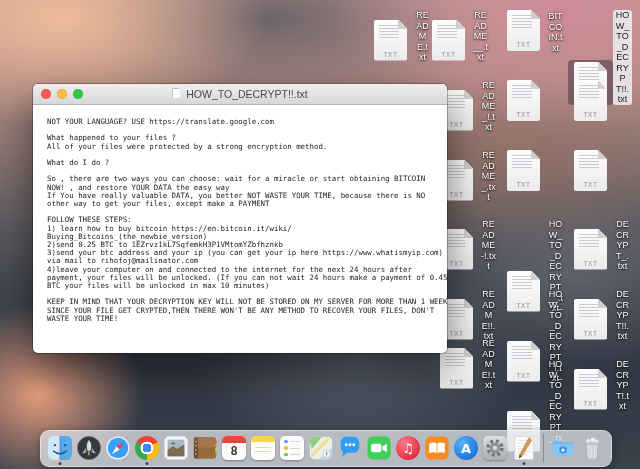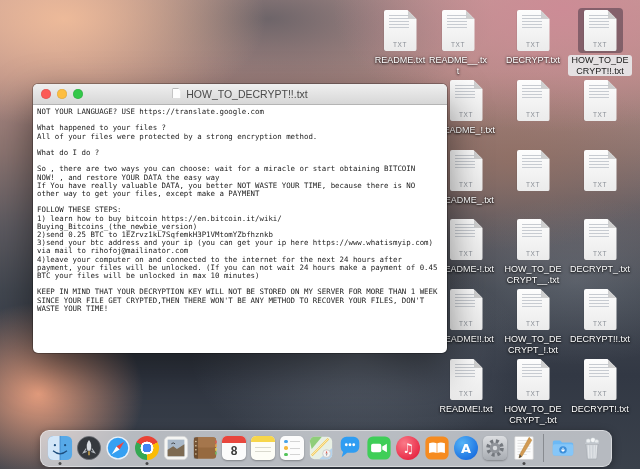--- a/index.html
+++ b/index.html
@@ -13,21 +13,21 @@
       radial-gradient(280px 150px at 10% 4%, rgba(240,188,154,.95), rgba(240,188,154,0) 72%),
       radial-gradient(320px 170px at 88% 2%, rgba(205,139,150,.95), rgba(205,139,150,0) 72%),
       radial-gradient(300px 120px at 42% 4%, rgba(96,92,98,.85), rgba(96,92,98,0) 75%),
       radial-gradient(220px 130px at 80% 34%, rgba(150,110,95,.55), rgba(150,110,95,0) 70%),
       radial-gradient(240px 150px at 56% 76%, rgba(182,192,204,.28), rgba(182,192,204,0) 70%),
       radial-gradient(200px 120px at 90% 60%, rgba(170,180,192,.22), rgba(170,180,192,0) 70%),
       linear-gradient(180deg,#c09a94 0%,#b28b85 16%,#8d7571 32%,#5e5b61 48%,#424750 62%,#323844 80%,#3a414b 100%);
   }
 
   
-  .dicon{position:absolute;width:64px;display:flex;flex-direction:column;align-items:center;z-index:5;}
+  .dicon{position:absolute;width:64px;display:flex;flex-direction:row;align-items:flex-end;z-index:5;}
   .dicon-art{padding:2px 6px;border-radius:4px;}
   .page{position:relative;width:33px;height:41px;border-radius:2px;
         background:linear-gradient(180deg,#fdfdfd,#ebebeb);
         box-shadow:0 1px 2px rgba(0,0,0,.35);
         clip-path:polygon(0 0,24px 0,33px 9px,33px 41px,0 41px);}
   .fold{position:absolute;top:0;right:0;width:9px;height:9px;
         background:linear-gradient(to bottom left,rgba(0,0,0,0) 0 50%,#cfcfcf 50% 100%);}
   .plines{position:absolute;top:5px;left:5px;right:8px;height:13px;
         background:repeating-linear-gradient(180deg,#c7cbd1 0 1px,transparent 1px 3px);}
   .pext{position:absolute;bottom:3px;left:0;width:100%;text-align:center;
@@ -47,21 +47,21 @@
         border-bottom:1px solid #b4b4b4;
         display:flex;align-items:center;justify-content:center;}
   .lights{position:absolute;left:8px;top:0;height:100%;display:flex;align-items:center;gap:6px;}
   .light{width:10px;height:10px;border-radius:50%;box-shadow:inset 0 0 1px rgba(0,0,0,.35);}
   .light.red{background:#fc5b57;}  .light.yellow{background:#fdbe41;}  .light.green{background:#34c84a;}
   .titlewrap{display:flex;align-items:center;gap:4px;}
   .proxy{width:8px;height:10px;background:#fdfdfd;border:1px solid #b9b9b9;border-radius:1px;
         clip-path:polygon(0 0,6px 0,8px 3px,8px 10px,0 10px);}
   .title{font-size:10.5px;color:#4a4a4a;}
   .doc{padding:3px 4px;}
-  .doc pre{margin:0;font-family:"DejaVu Sans Mono","Liberation Mono",monospace;
+  .doc pre{margin:10px;font-family:"DejaVu Sans Mono","Liberation Mono",monospace;
         font-size:7.4px;line-height:8.2px;color:#1b1b1b;white-space:pre;}
 
   
   .dock{position:absolute;left:calc(50% + 6px);bottom:2px;transform:translateX(-50%);z-index:30;
         display:flex;align-items:center;gap:3px;padding:3px 6px 4px 6px;
         background:rgba(226,229,233,.74);border:1px solid rgba(255,255,255,.45);
         border-radius:9px;box-shadow:0 2px 8px rgba(0,0,0,.35);}
   .ditem{position:relative;width:26px;height:26px;display:flex;align-items:center;justify-content:center;}
   .ditem svg{width:26px;height:26px;display:block;}
   .rdot{position:absolute;bottom:-4px;left:50%;transform:translateX(-50%);
@@ -118,21 +118,21 @@
   <div class="dicon-label">README__.txt</div>
 </div>
 <div class="dicon" style="left:501px;top:8px">
   <div class="dicon-art">
       <div class="page">
         <div class="fold"></div>
         <div class="plines"></div>
         <div class="pext">TXT</div>
       </div>
     </div>
-  <div class="dicon-label">DECRYPT.txt</div>
+  <div class="dicon-label">BITCOIN.txt</div>
 </div>
 <div class="dicon selected" style="left:568px;top:8px">
   <div class="dicon-art">
       <div class="page">
         <div class="fold"></div>
         <div class="plines"></div>
         <div class="pext">TXT</div>
       </div>
     </div>
   <div class="dicon-label">HOW_TO_DECRYPT!!.txt</div>
@@ -251,21 +251,21 @@
   <div class="dicon-art">
       <div class="page">
         <div class="fold"></div>
         <div class="plines"></div>
         <div class="pext">TXT</div>
       </div>
     </div>
   <div class="dicon-label">DECRYPT!!.txt</div>
 </div>
 
-<div class="dicon" style="left:434px;top:357px">
+<div class="dicon" style="left:434px;top:336px">
   <div class="dicon-art">
       <div class="page">
         <div class="fold"></div>
         <div class="plines"></div>
         <div class="pext">TXT</div>
       </div>
     </div>
   <div class="dicon-label">README!.txt</div>
 </div>
 <div class="dicon" style="left:501px;top:357px">

